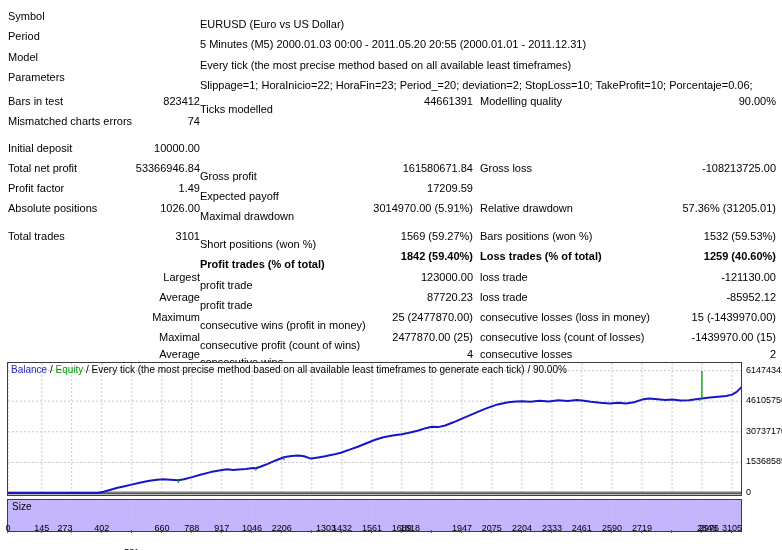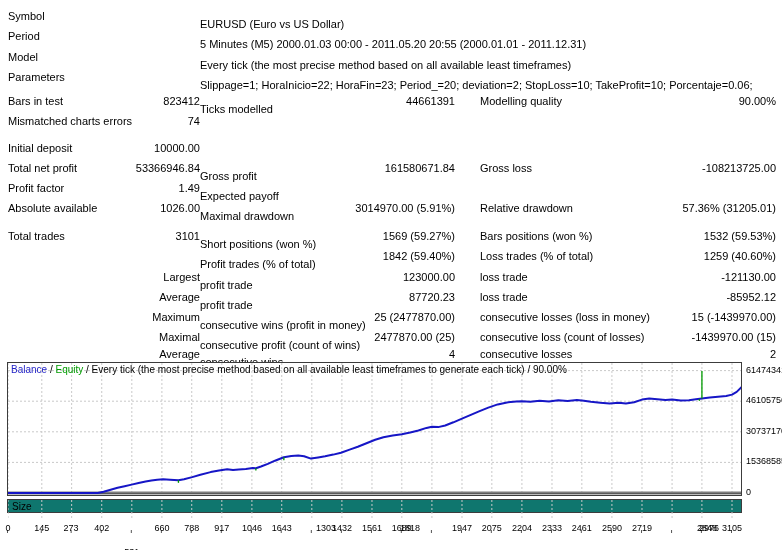--- a/index.html
+++ b/index.html
@@ -5,28 +5,28 @@
   html,body{margin:0;padding:0;background:#ffffff;}
   body{width:782px;height:550px;overflow:hidden;font-family:"Liberation Sans",sans-serif;}
   #page{position:relative;width:782px;height:550px;background:#fff;}
   
   #report{position:absolute;left:0;top:0;width:782px;height:362px;}
   .rrow{position:absolute;left:0;width:782px;height:20px;font-size:11px;color:#000;line-height:20px;white-space:nowrap;}
   .cell{position:absolute;top:0;height:20px;white-space:nowrap;}
   .l1{left:8px;text-align:left;}
   .v1{left:20px;width:180px;text-align:right;}
   .l2{left:200px;text-align:left;margin-top:8px;}
-  .v2{left:255px;width:200px;text-align:right;}
+  .v2{left:273px;width:200px;text-align:right;}
   .l3{left:480px;text-align:left;}
   .v3{left:576px;width:200px;text-align:right;}
   
   #chart-box{position:absolute;left:7px;top:362px;width:735px;height:134px;border:1px solid #3c3c3c;box-sizing:border-box;background:#fff;}
   #chart-box svg{position:absolute;left:0;top:0;}
   #legend{position:absolute;left:3px;top:1px;font-size:10px;color:#000;white-space:nowrap;z-index:5;}
-  #size-box{position:absolute;left:7px;top:499px;width:735px;height:14px;border:1px solid #3c3c3c;box-sizing:border-box;background:#0f766e;}
+  #size-box{position:absolute;left:7px;top:499px;width:735px;height:33px;border:1px solid #3c3c3c;box-sizing:border-box;background:#c4b5fd;}
   #size-box svg{position:absolute;left:0;top:0;}
   #size-label{position:absolute;left:4px;top:1px;font-size:10px;color:#000;z-index:5;}
   #tickstrip{position:absolute;left:7px;top:520px;width:735px;height:4px;}
   .ylab{position:absolute;left:746px;font-size:9px;color:#000;white-space:nowrap;}
   .xlab{position:absolute;top:523px;width:34px;margin-left:-17px;text-align:center;font-size:9px;color:#000;white-space:nowrap;}
 </style>
 </head>
 <body>
 
 <div id="page">
@@ -69,38 +69,39 @@
         <span class="cell v1">53366946.84</span>
         <span class="cell l2">Gross profit</span>
         <span class="cell v2">161580671.84</span>
         <span class="cell l3">Gross loss</span>
         <span class="cell v3">-108213725.00</span>
       </div>
       <div class="rrow" style="top: 178px;">
         <span class="cell l1">Profit factor</span>
         <span class="cell v1">1.49</span>
         <span class="cell l2">Expected payoff</span>
+        <span class="cell v2">17209.59</span>
       </div>
       <div class="rrow" style="top: 198px;">
-        <span class="cell l1">Absolute available</span>
+        <span class="cell l1">Absolute positions</span>
         <span class="cell v1">1026.00</span>
         <span class="cell l2">Maximal drawdown</span>
         <span class="cell v2">3014970.00 (5.91%)</span>
         <span class="cell l3">Relative drawdown</span>
         <span class="cell v3">57.36% (31205.01)</span>
       </div>
       <div class="rrow" style="top: 226px;">
         <span class="cell l1">Total trades</span>
         <span class="cell v1">3101</span>
         <span class="cell l2">Short positions (won %)</span>
         <span class="cell v2">1569 (59.27%)</span>
         <span class="cell l3">Bars positions (won %)</span>
         <span class="cell v3">1532 (59.53%)</span>
       </div>
-      <div class="rrow" style="top: 246px;">
+      <div class="rrow" style="top: 246px; font-weight: bold;">
         <span class="cell l2">Profit trades (% of total)</span>
         <span class="cell v2">1842 (59.40%)</span>
         <span class="cell l3">Loss trades (% of total)</span>
         <span class="cell v3">1259 (40.60%)</span>
       </div>
       <div class="rrow" style="top: 267px;">
         <span class="cell v1">Largest</span>
         <span class="cell l2">profit trade</span>
         <span class="cell v2">123000.00</span>
         <span class="cell l3">loss trade</span>
@@ -243,28 +244,28 @@
   <div id="ylabels">
       <div class="ylab" style="top: 364.6px;">61474341</div>
       <div class="ylab" style="top: 395.2px;">46105756</div>
       <div class="ylab" style="top: 425.8px;">30737170</div>
       <div class="ylab" style="top: 456.4px;">15368585</div>
       <div class="ylab" style="top: 487px;">0</div>
     </div>
   <div id="xlabels">
       <div class="xlab" style="left: 8px;">0</div>
       <div class="xlab" style="left: 41.81px;">145</div>
-      <div class="xlab" style="left: 71px;">273</div>
+      <div class="xlab" style="left: 65px;">273</div>
       <div class="xlab" style="left: 101.735px;">402</div>
       <div class="xlab" style="left: 131.814px; margin-top: 24px;">531</div>
       <div class="xlab" style="left: 161.894px;">660</div>
       <div class="xlab" style="left: 191.74px;">788</div>
       <div class="xlab" style="left: 221.819px;">917</div>
       <div class="xlab" style="left: 251.898px;">1046</div>
-      <div class="xlab" style="left: 281.744px;">1643</div>
+      <div class="xlab" style="left: 281.744px;">2206</div>
       <div class="xlab" style="left: 326px;">1303</div>
       <div class="xlab" style="left: 341.903px;">1432</div>
       <div class="xlab" style="left: 371.982px;">1561</div>
       <div class="xlab" style="left: 401.828px;">1689</div>
       <div class="xlab" style="left: 410px;">1818</div>
       <div class="xlab" style="left: 461.986px;">1947</div>
       <div class="xlab" style="left: 491.833px;">2075</div>
       <div class="xlab" style="left: 521.912px;">2204</div>
       <div class="xlab" style="left: 551.991px;">2333</div>
       <div class="xlab" style="left: 581.837px;">2461</div>

